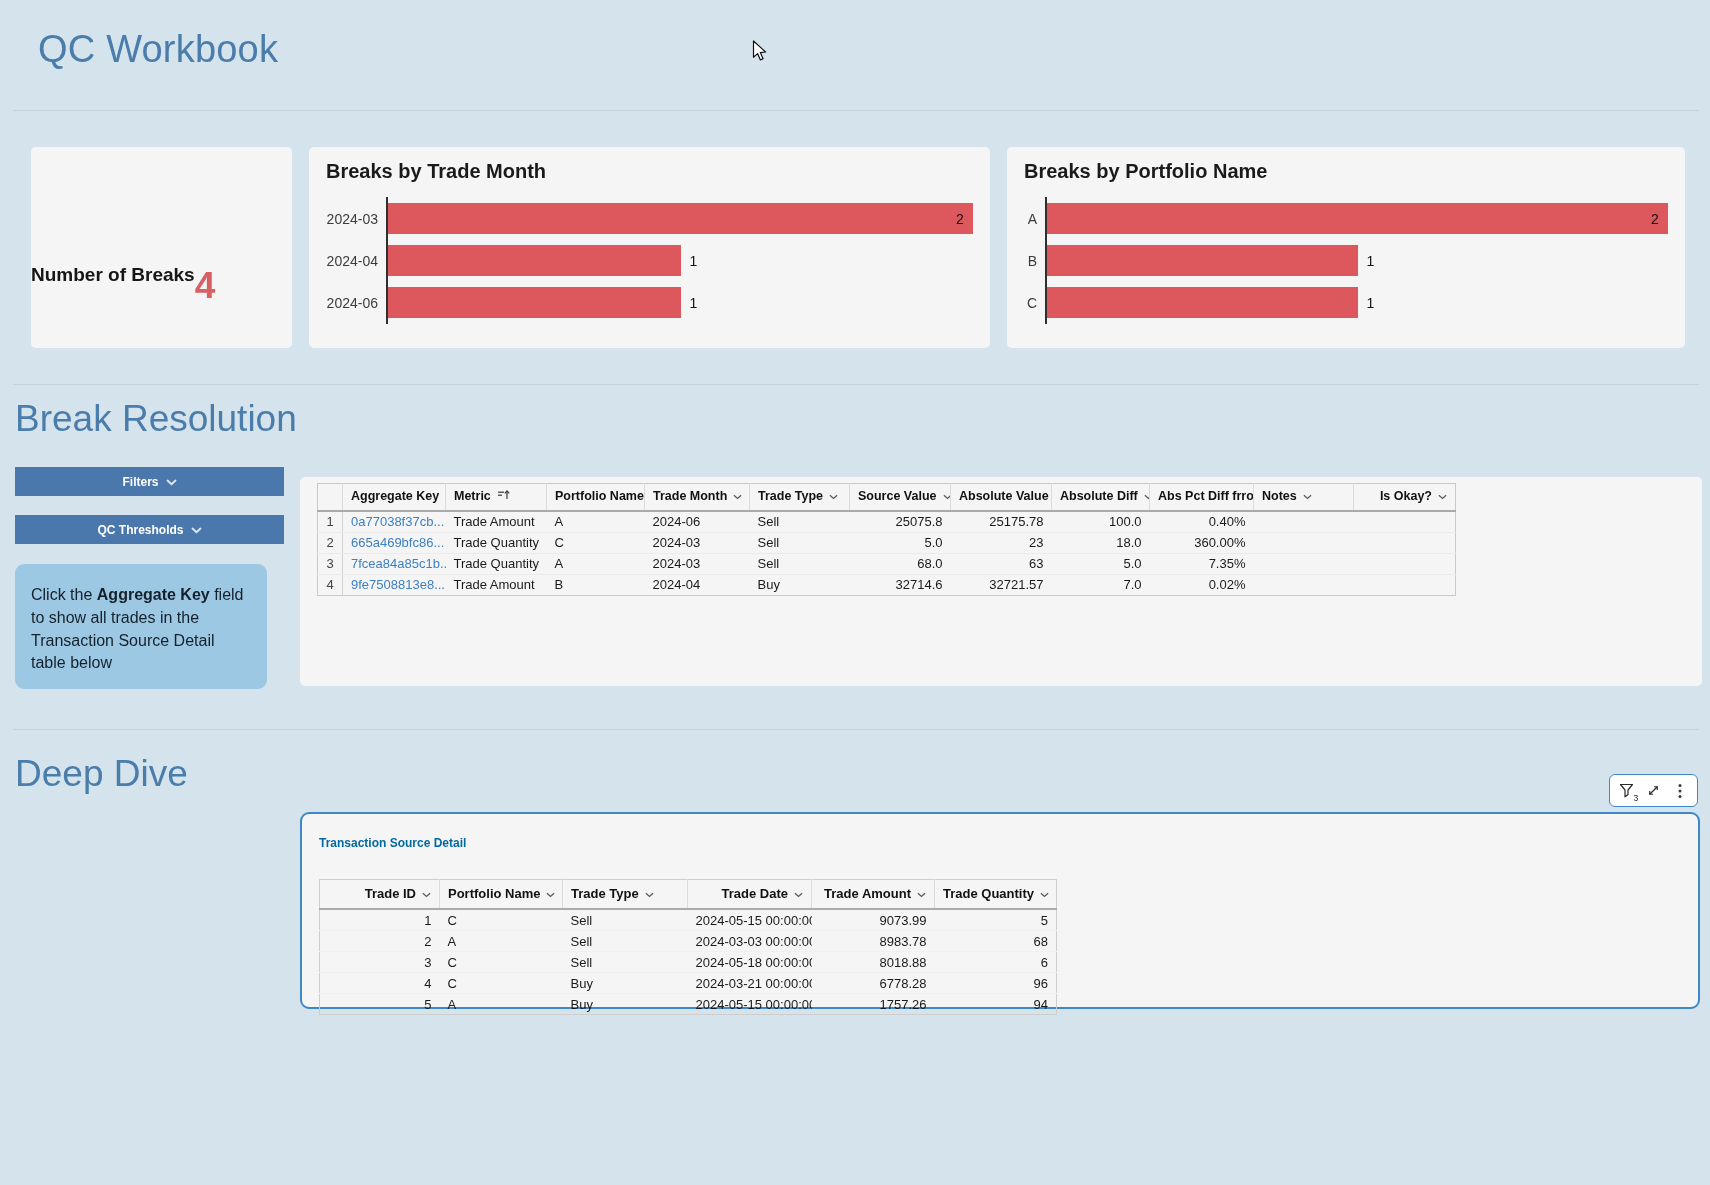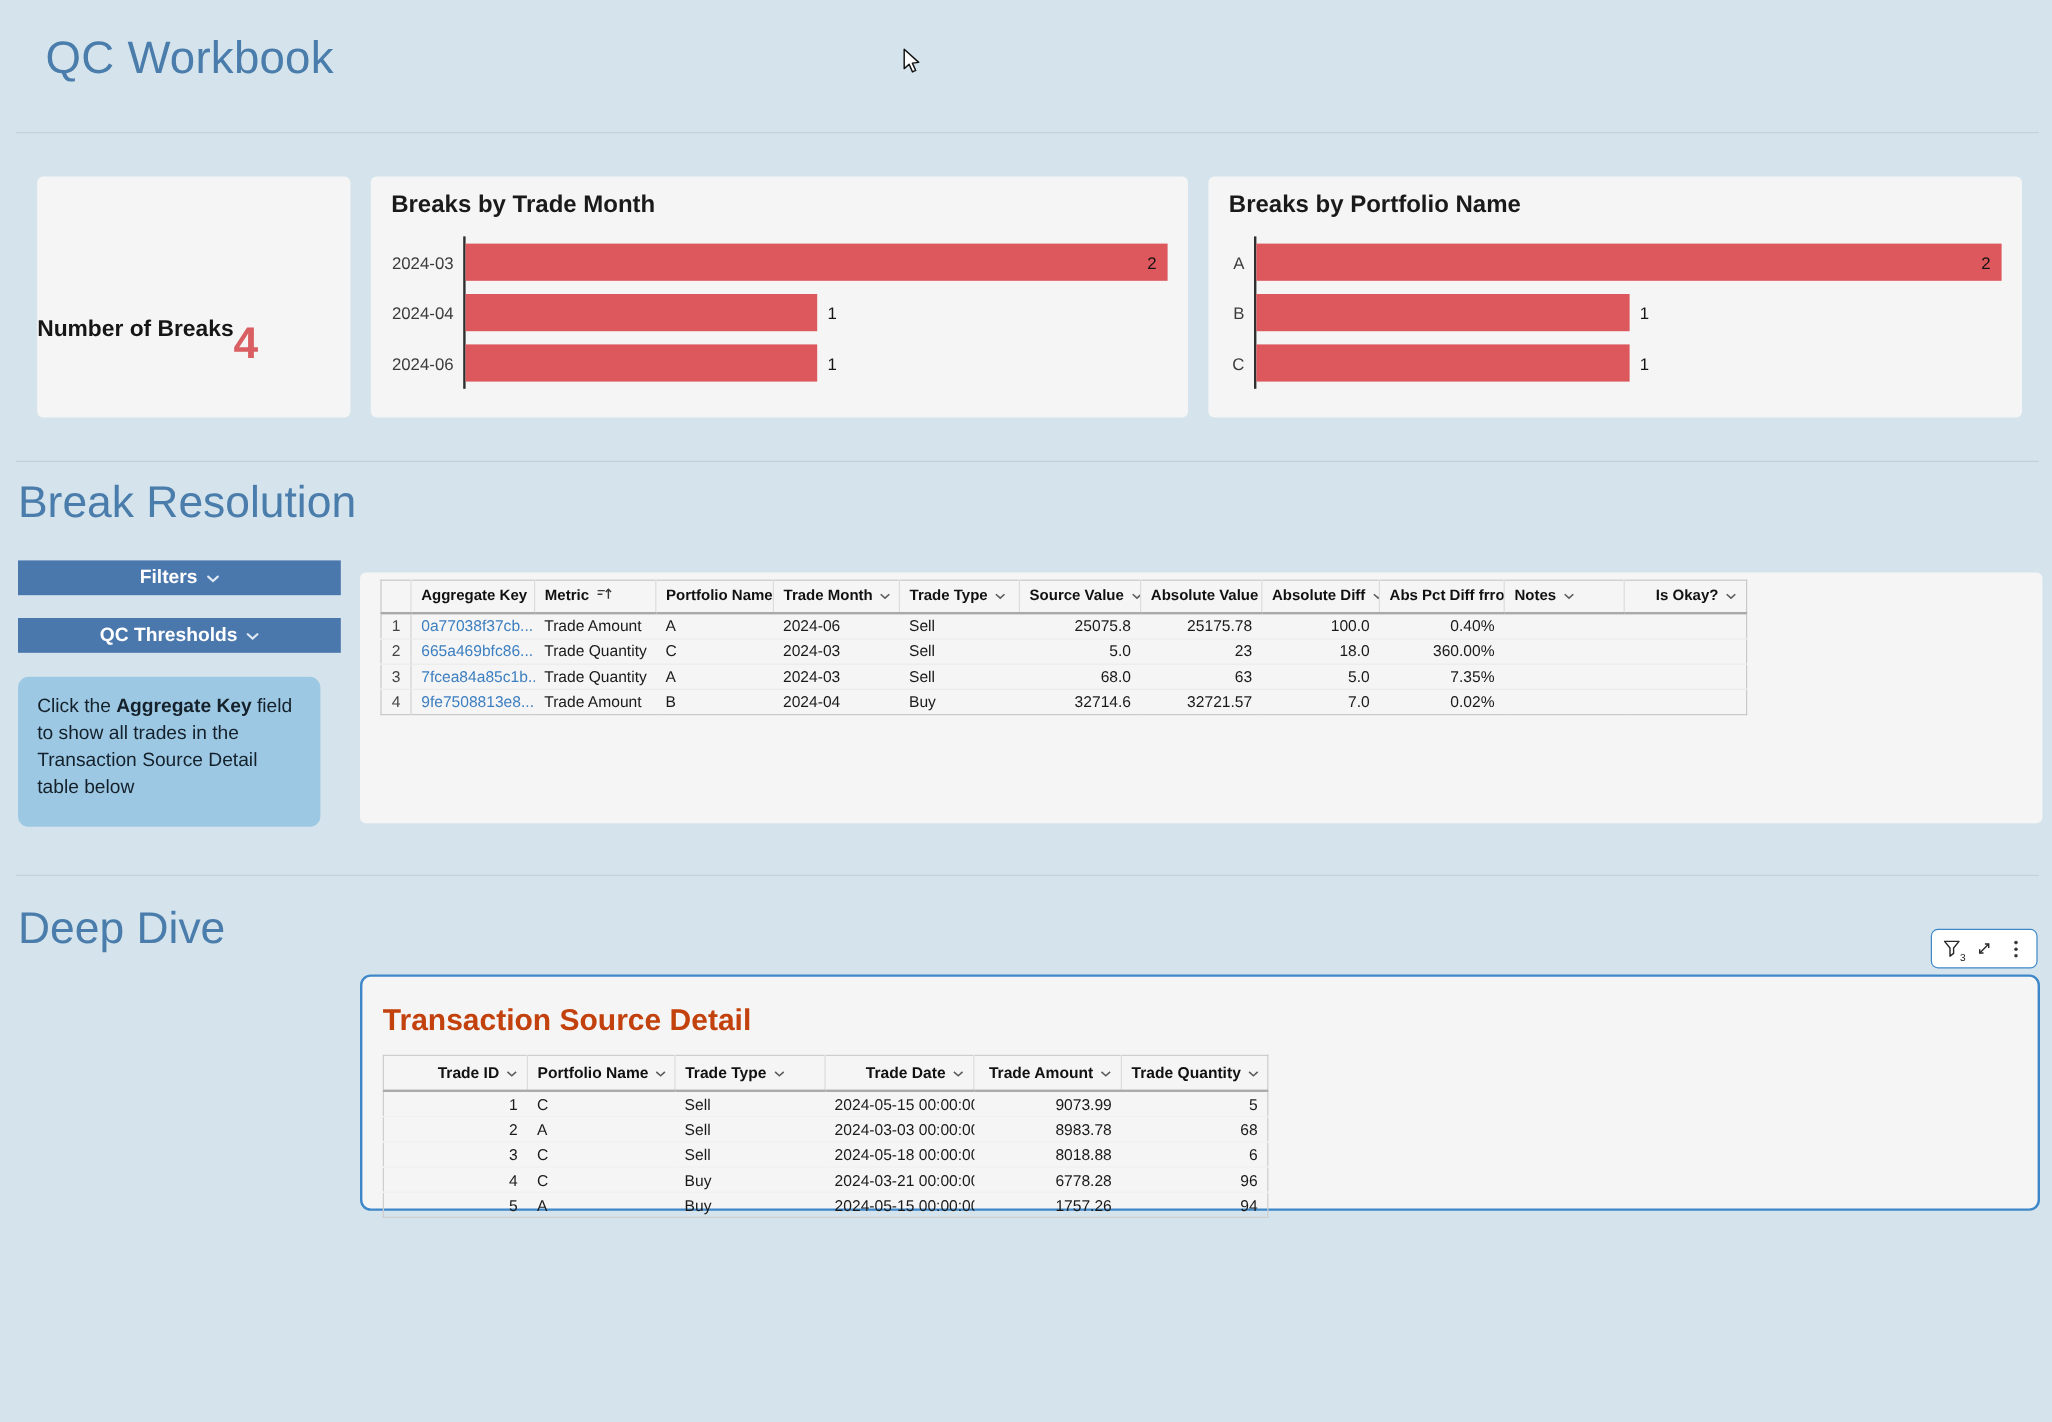--- a/index.html
+++ b/index.html
@@ -29,33 +29,33 @@
   .bar-row{position:relative;height:31px;margin-bottom:11px;display:flex;align-items:center;}
   .bar-row:last-child{margin-bottom:0;}
   .bar{height:31px;background:#dd585c;}
   .val{font-size:14px;color:#141414;margin-left:9px;white-space:nowrap;}
   .val.inside{position:absolute;margin-left:0;}
 
   .section-heading{position:absolute;left:15px;margin:0;font-size:37px;font-weight:500;color:#4a7dab;}
   .h-break{top:398px;}
   .h-deep{top:753px;}
 
-  .pill{position:absolute;left:15px;width:269px;height:29px;background:#4b78ac;border:none;border-radius:0;color:#fff;font-family:inherit;font-size:16px;font-weight:700;display:flex;align-items:center;justify-content:center;gap:7px;cursor:pointer;}
+  .pill{position:absolute;left:15px;width:269px;height:29px;background:#4b78ac;border:none;border-radius:0;color:#fff;font-family:inherit;font-size:12px;font-weight:700;display:flex;align-items:center;justify-content:center;gap:7px;cursor:pointer;}
   .pill svg{margin-top:2px;}
   .pill-filters{top:467px;}
   .pill-qc{top:515px;}
 
-  .note-box{position:absolute;left:15px;width:252px;background:#9dc8e4;border-radius:9px;box-sizing:border-box;padding:14px 16px;display:flex;align-items:flex-start;}
+  .note-box{position:absolute;left:15px;width:252px;background:#9dc8e4;border-radius:9px;box-sizing:border-box;padding:14px 16px;display:flex;align-items:flex-end;}
   .note-box .note-text{font-size:16px;line-height:1.42;color:#14212b;}
   .note-br{top:564px;height:125px;}
   .note-dd{top:812px;height:197px;}
 
   .br-card{left:300px;top:477px;width:1402px;height:209px;}
   .dd-card{left:300px;top:812px;width:1400px;height:197px;border:2px solid #3e88c9;border-radius:9px;box-sizing:border-box;}
-  .tsd-title{position:absolute;left:17px;top:22px;font-size:25px;font-weight:600;color:#c2410c;}
+  .tsd-title{position:absolute;left:17px;top:22px;font-size:12px;font-weight:600;color:#0369a1;}
 
   table.grid{border-collapse:collapse;table-layout:fixed;}
   table.grid th,table.grid td{overflow:hidden;white-space:nowrap;box-sizing:border-box;}
   .br-table-wrap{position:absolute;left:17px;top:6px;}
   .br-table{width:1138px;border:1px solid #c9c9c9;}
   .br-table th{vertical-align:bottom;font-size:12.5px;font-weight:700;color:#111;padding:4px 8px 6px 8px;border-right:1px solid #dcdcdc;border-bottom:2px solid #a9a9a9;line-height:1.3;}
   .br-table th:last-child{border-right:none;}
   .br-table td{font-size:13px;color:#1a1a1a;padding:3px 8px;border-bottom:1px solid #ebebeb;height:20px;line-height:14px;}
   .br-table tr:last-child td{border-bottom:none;}
   .br-table td.rownum{text-align:center;color:#444;border-right:1px solid #d2d2d2;}

